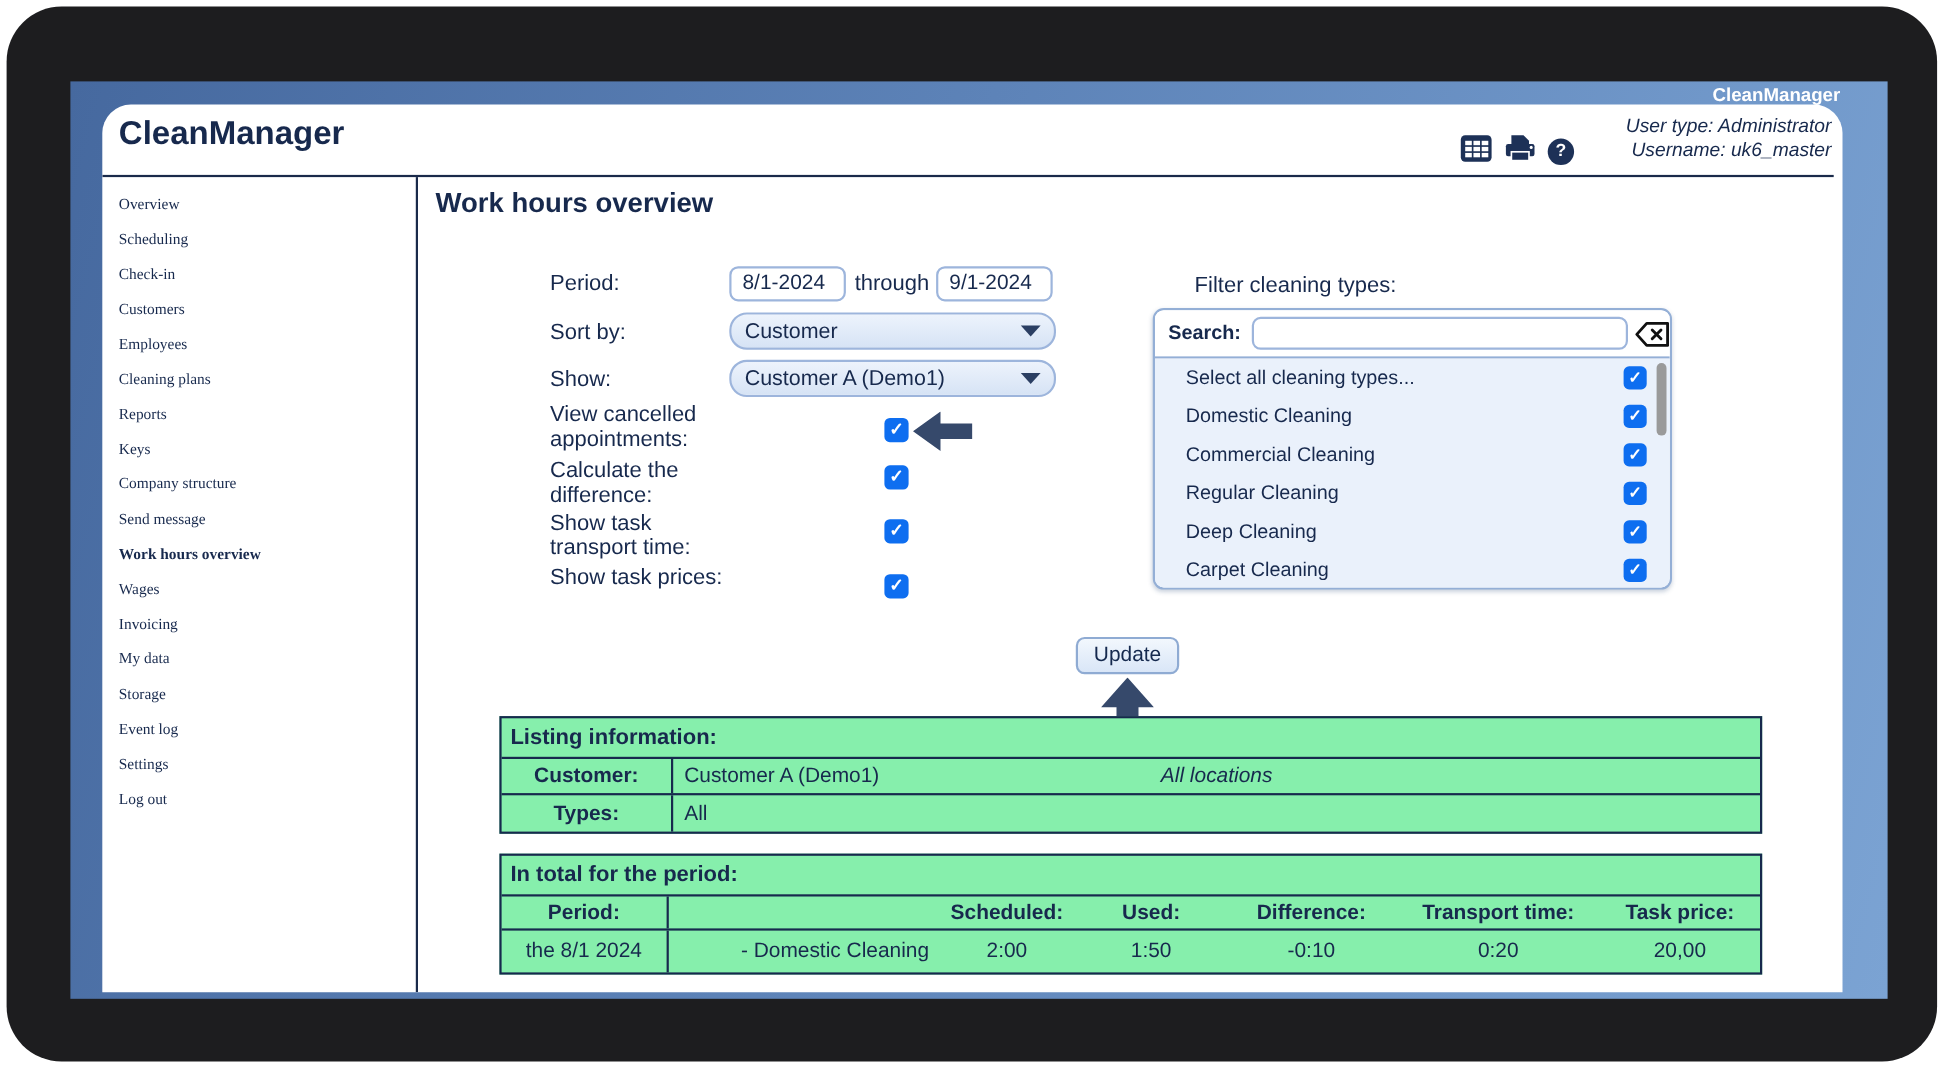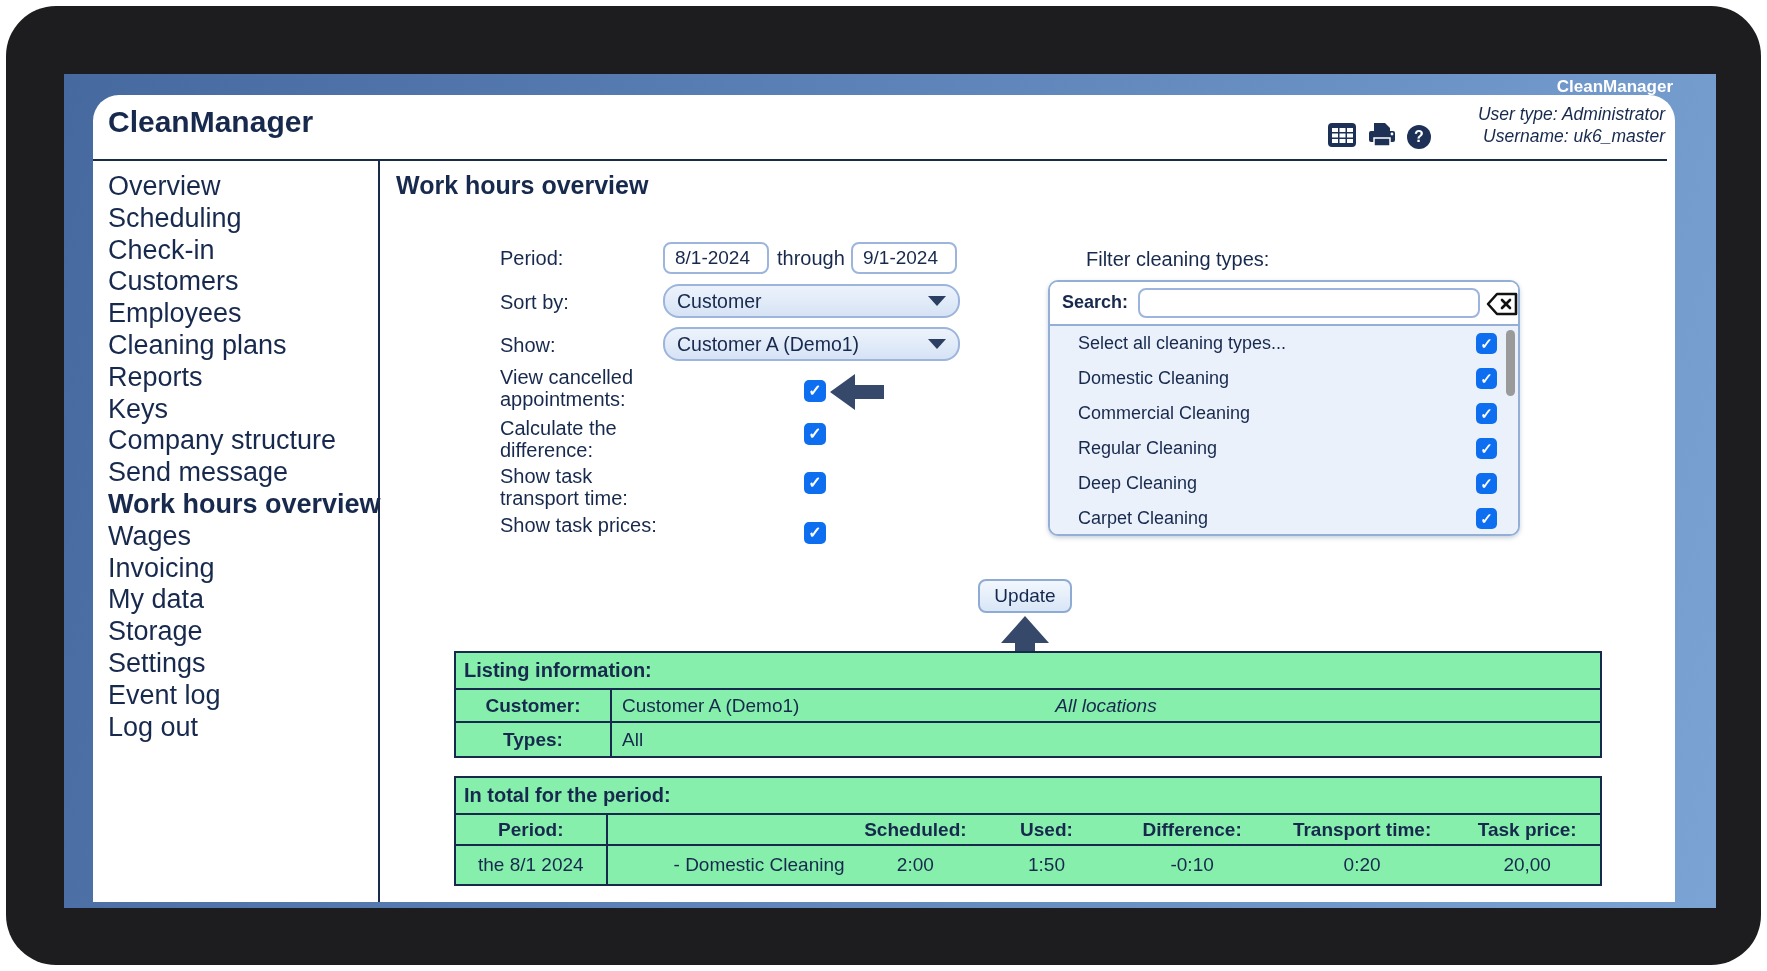--- a/index.html
+++ b/index.html
@@ -15,21 +15,21 @@
          border-radius:26px 26px 0 0; overflow:hidden; color:#17294d; }
 
   .app-title { position:absolute; left:15px; top:10px; font-size:30px; font-weight:bold; }
   .hdr-icons { position:absolute; left:1234px; top:27px; display:flex; gap:10px; align-items:center; }
   .help-circle { width:24px; height:24px; border-radius:50%; background:#1d3157; color:#fff;
                  font-weight:bold; font-size:16px; text-align:center; line-height:24px; }
   .user-info { position:absolute; right:10px; top:8px; text-align:right; font-style:italic;
                font-size:17.5px; line-height:22px; }
   .hdr-rule { position:absolute; left:0; right:8px; top:64px; height:2px; background:#1a2a4a; }
 
-  .sidebar { position:absolute; left:15px; top:76px; width:265px; font-size:27px; line-height:31.8px; }
+  .sidebar { position:absolute; left:15px; top:76px; width:265px; font-size:14px; line-height:31.8px;font-family:Liberation Serif, serif; }
   .sidebar .item { cursor:pointer; white-space:nowrap; }
   .sidebar .item.active { font-weight:bold; }
   .vline { position:absolute; left:285px; top:66px; bottom:0; width:2px; background:#1a2a4a; }
 
   .page-title { position:absolute; left:303px; top:76px; font-size:25px; font-weight:bold; }
 
   .flabel { position:absolute; left:407px; font-size:20px; }
   .cb-label { width:170px; line-height:22px; }
 
   .tinput { position:absolute; height:32px; border:2px solid #9db5dc; border-radius:8px;
@@ -143,22 +143,22 @@
         <div class="item">Cleaning plans</div>
         <div class="item">Reports</div>
         <div class="item">Keys</div>
         <div class="item">Company structure</div>
         <div class="item">Send message</div>
         <div class="item active">Work hours overview</div>
         <div class="item">Wages</div>
         <div class="item">Invoicing</div>
         <div class="item">My data</div>
         <div class="item">Storage</div>
+        <div class="item">Event log</div>
         <div class="item">Settings</div>
-        <div class="item">Event log</div>
         <div class="item">Log out</div>
       </nav>
       <div class="vline"></div>
 
       <h1 class="page-title">Work hours overview</h1>
 
       <div class="flabel" style="top:152px;">Period:</div>
       <input class="tinput" style="left: 570px; top: 147px; width: 106px;" value="8/1-2024">
       <div class="flabel" style="left:684px; top:152px;">through</div>
       <input class="tinput" style="left: 758px; top: 147px; width: 106px;" value="9/1-2024">

